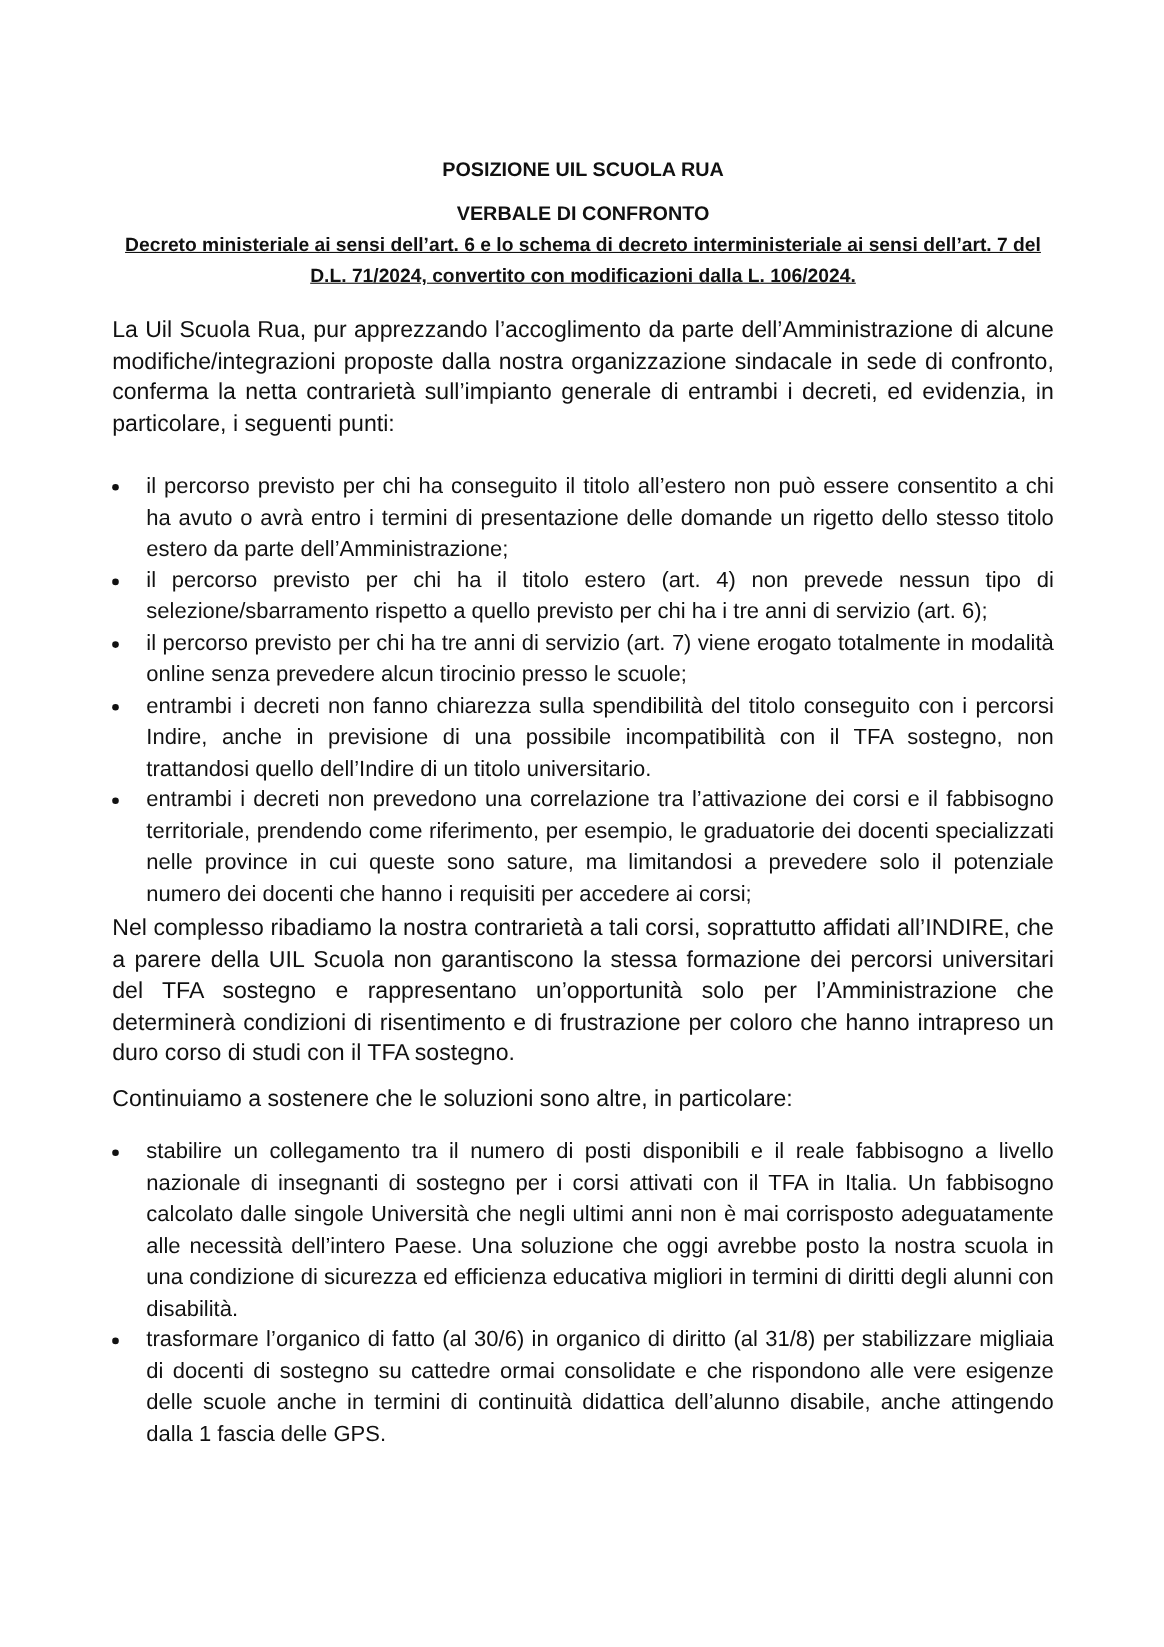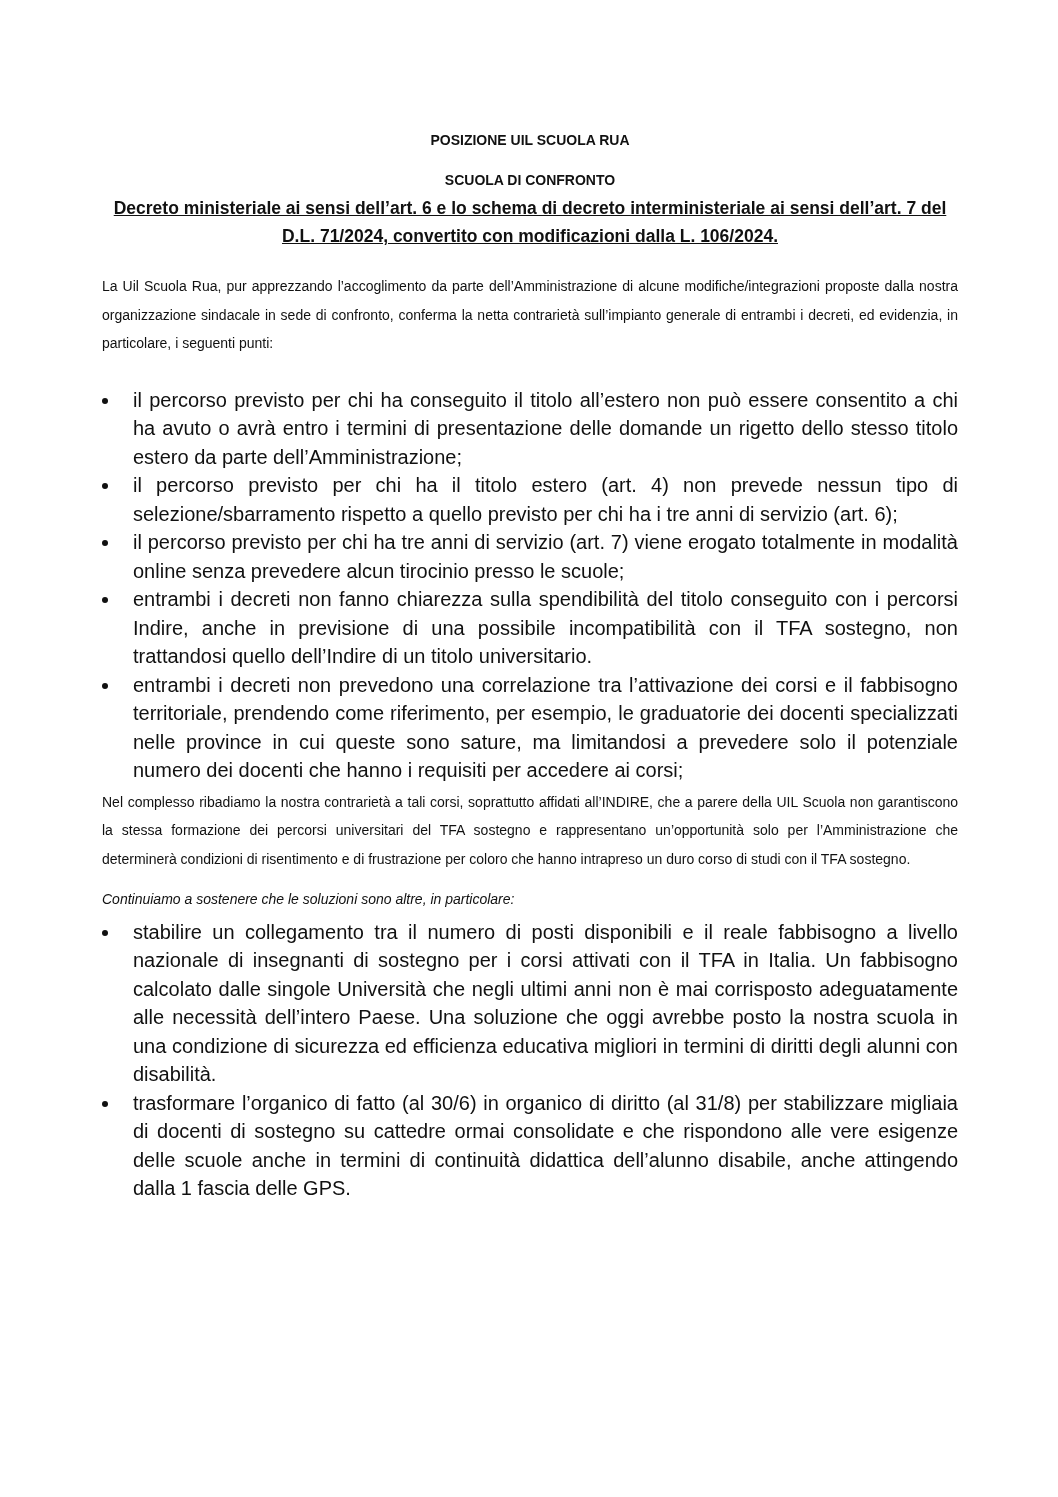--- a/index.html
+++ b/index.html
@@ -17,43 +17,43 @@
     }
     .page {
       position: absolute;
       left: 102px;
       top: 128px;
       width: 856px;
     }
     .title {
       text-align: center;
       font-weight: bold;
-      font-size: 14px;
+      font-size: 18px;
       line-height: 24px;
-      margin: 0;
+      margin: 14px;
     }
     .title.main { margin-bottom: 16px; }
     .title.sub  { margin-bottom: 2px; }
     .subtitle {
       text-align: center;
       font-weight: bold;
       font-size: 17.5px;
       line-height: 28px;
       margin: 0 0 22px 0;
       text-decoration: underline;
     }
     .para {
-      font-size: 14px;
+      font-size: 21px;
       line-height: 28.5px;
       text-align: justify;
       margin: 0;
     }
     .para.p-intro { margin-bottom: 28px; }
     .para.p-summary { margin-bottom: 12px; margin-top: 3px; }
-    .para.p-continue { margin-bottom: 4px; font-style: italic; }
+    .para.p-continue { margin-bottom: 20px; }
     ul.bullets {
       list-style: none;
       margin: 0;
       padding: 0;
     }
     ul.bullets li {
       position: relative;
       padding-left: 31px;
       font-size: 20px;
       line-height: 28.5px;
@@ -67,21 +67,21 @@
       height: 6px;
       border-radius: 50%;
       background: #111111;
     }
   </style>
 </head>
 <body>
 
 <div class="page">
   <h1 class="title main">POSIZIONE UIL SCUOLA RUA</h1>
-  <h2 class="title sub">SCUOLA DI CONFRONTO</h2>
+  <h2 class="title sub">VERBALE DI CONFRONTO</h2>
   <p class="subtitle">Decreto ministeriale ai sensi dell’art. 6 e lo schema di decreto interministeriale ai sensi dell’art. 7 del D.L. 71/2024, convertito con modificazioni dalla L. 106/2024.</p>
 
   <p class="para p-intro">La Uil Scuola Rua, pur apprezzando l’accoglimento da parte dell’Amministrazione di alcune modifiche/integrazioni proposte dalla nostra organizzazione sindacale in sede di confronto, conferma la netta contrarietà sull’impianto generale di entrambi i decreti, ed evidenzia, in particolare, i seguenti punti:</p>
 
   <ul class="bullets">
     <li>
       <span class="bullet-icon"></span>
       <span>il percorso previsto per chi ha conseguito il titolo all’estero non può essere consentito a chi ha avuto o avrà entro i termini di presentazione delle domande un rigetto dello stesso titolo estero da parte dell’Amministrazione;</span>
     </li>
     <li>

